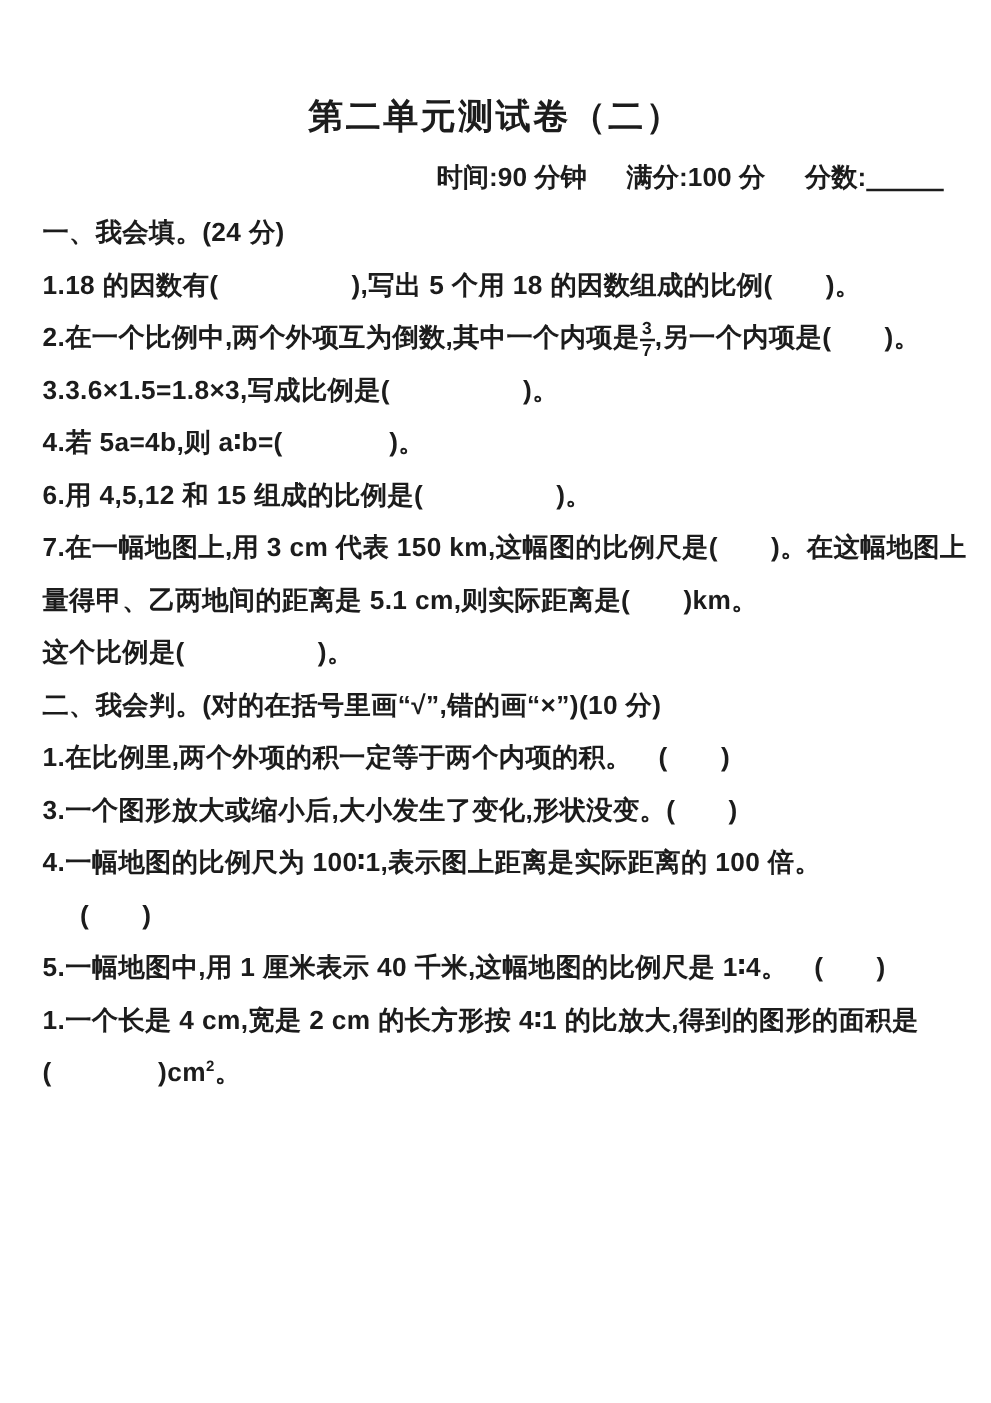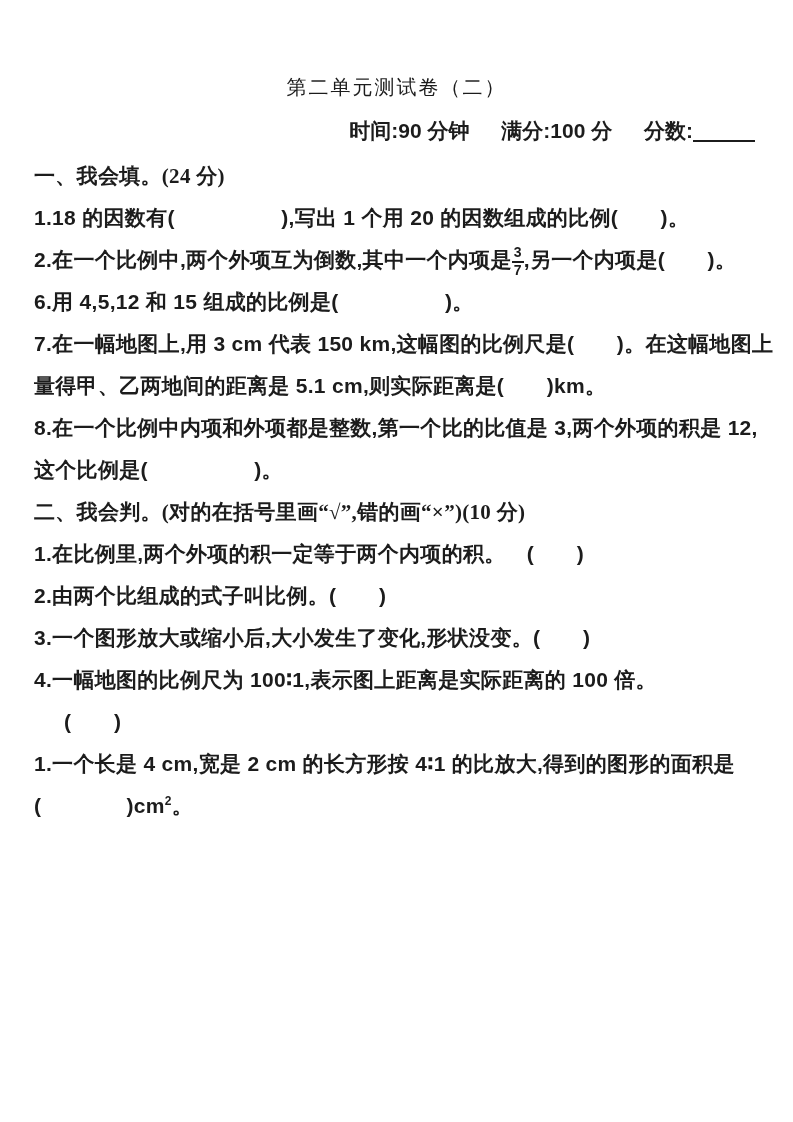--- a/index.html
+++ b/index.html
@@ -13,22 +13,22 @@
     height: 1122px;
     background: #ffffff;
     color: #1c1c1c;
     overflow: hidden;
     font-family: "Liberation Sans", "DejaVu Sans", sans-serif;
   }
   .title {
     padding-top: 74px;
     text-align: center;
     font-family: "Liberation Serif", "DejaVu Serif", serif;
-    font-size: 20px;
-    font-weight: 400;
+    font-size: 28px;
+    font-weight: 700;
     letter-spacing: 2px;
   }
   .meta {
     margin-top: 16px;
     text-align: right;
     padding-right: 38px;
     font-size: 21px;
     font-weight: 700;
     padding-left: 44px;
   }
@@ -45,21 +45,21 @@
     margin: 10px 26px 0 34px;
     font-size: 21px;
     font-weight: 700;
     letter-spacing: 0.3px;
   }
   .line {
     line-height: 42px;
     height: 42px;
     white-space: nowrap;
   }
-  .section-heading { font-weight: 700; font-family: Liberation Serif, serif; }
+  .section-heading { font-weight: 700; }
   .indent1 { padding-left: 30px; }
   .frac {
     display: inline-block;
     vertical-align: -0.55em;
     text-align: center;
     font-size: 14px;
     line-height: 1.1;
     font-weight: 700;
   }
   .frac .den {
@@ -83,32 +83,33 @@
 
   <div class="meta">
     <span class="meta-item">时间:90 分钟</span>
     <span class="meta-item">满分:100 分</span>
     <span class="meta-item">分数:</span><span class="score-line"></span>
   </div>
 
   <div class="content">
 
     <div class="line section-heading">一、我会填。(24 分)</div>
-    <div class="line">1.18 的因数有(　　　　　),写出 1 个用 20 的因数组成的比例(　　)。</div>
+    <div class="line">1.18 的因数有(　　　　　),写出 5 个用 18 的因数组成的比例(　　)。</div>
     <div class="line"><span>2.在一个比例中,两个外项互为倒数,其中一个内项是</span><span class="frac"><span class="num">3</span><span class="den">7</span></span><span>,另一个内项是(　　)。</span></div>
+    <div class="line">3.3.6×1.5=1.8×3,写成比例是(　　　　　)。</div>
+    <div class="line">4.若 5a=4b,则 a∶b=(　　　　)。</div>
     <div class="line">6.用 4,5,12 和 15 组成的比例是(　　　　　)。</div>
     <div class="line">7.在一幅地图上,用 3 cm 代表 150 km,这幅图的比例尺是(　　)。在这幅地图上</div>
     <div class="line">量得甲、乙两地间的距离是 5.1 cm,则实际距离是(　　)km。</div>
-    <div class="line">8.在一个比例中内项和外项都是整数,第一个比的比值是 3,两个外项的积是 12,</div>
     <div class="line">这个比例是(　　　　　)。</div>
 
     <div class="line section-heading">二、我会判。(对的在括号里画“√”,错的画“×”)(10 分)</div>
     <div class="line">1.在比例里,两个外项的积一定等于两个内项的积。　(　　)</div>
-    <div class="line">2.由两个比组成的式子叫比例。(　　)</div>
     <div class="line">3.一个图形放大或缩小后,大小发生了变化,形状没变。(　　)</div>
     <div class="line">4.一幅地图的比例尺为 100∶1,表示图上距离是实际距离的 100 倍。</div>
     <div class="line indent1">(　　)</div>
+    <div class="line">5.一幅地图中,用 1 厘米表示 40 千米,这幅地图的比例尺是 1∶4。　(　　)</div>
 
     <div class="line">1.一个长是 4 cm,宽是 2 cm 的长方形按 4∶1 的比放大,得到的图形的面积是</div>
     <div class="line"><span>(　　　　)cm</span><sup class="sq">2</sup><span>。</span></div>
 
   </div>
 </div>
 
 </body></html>

